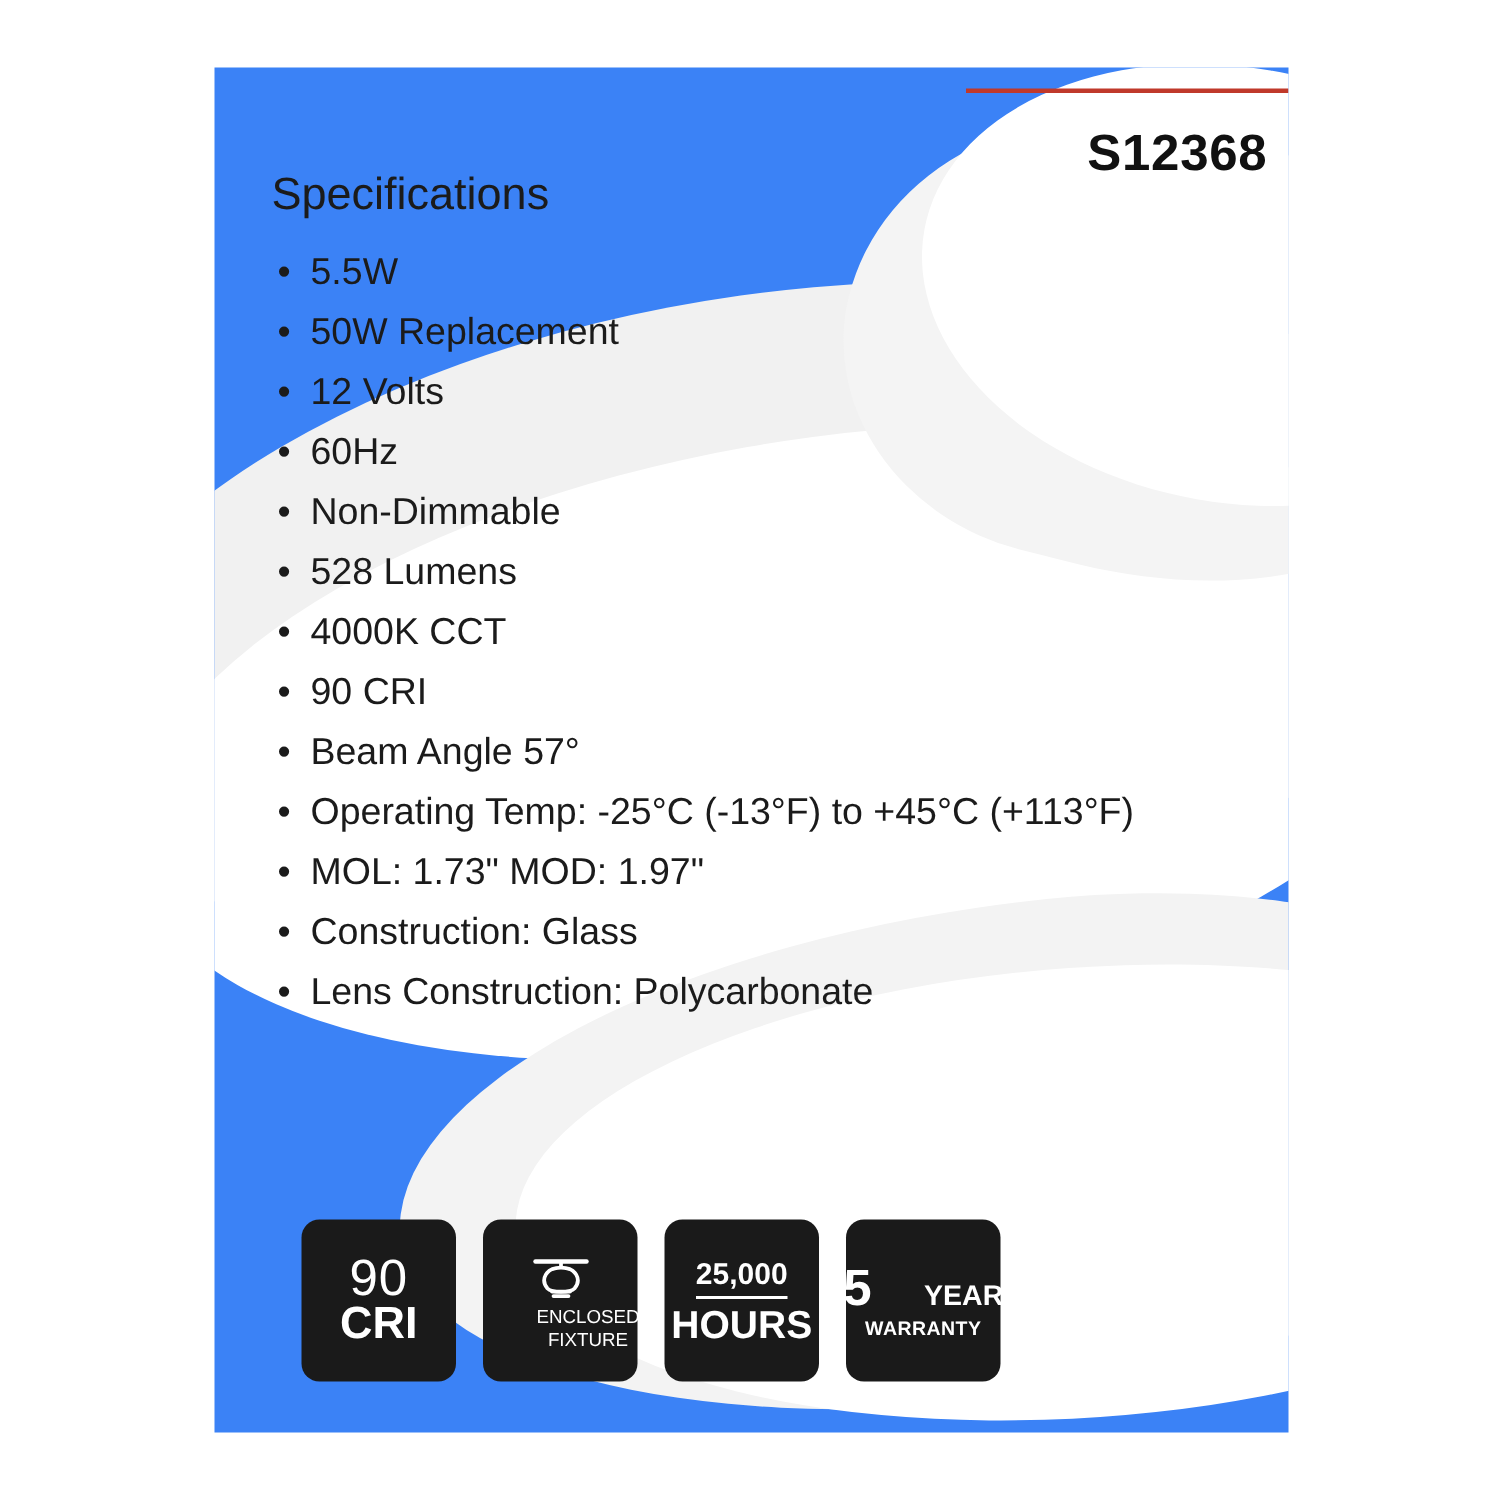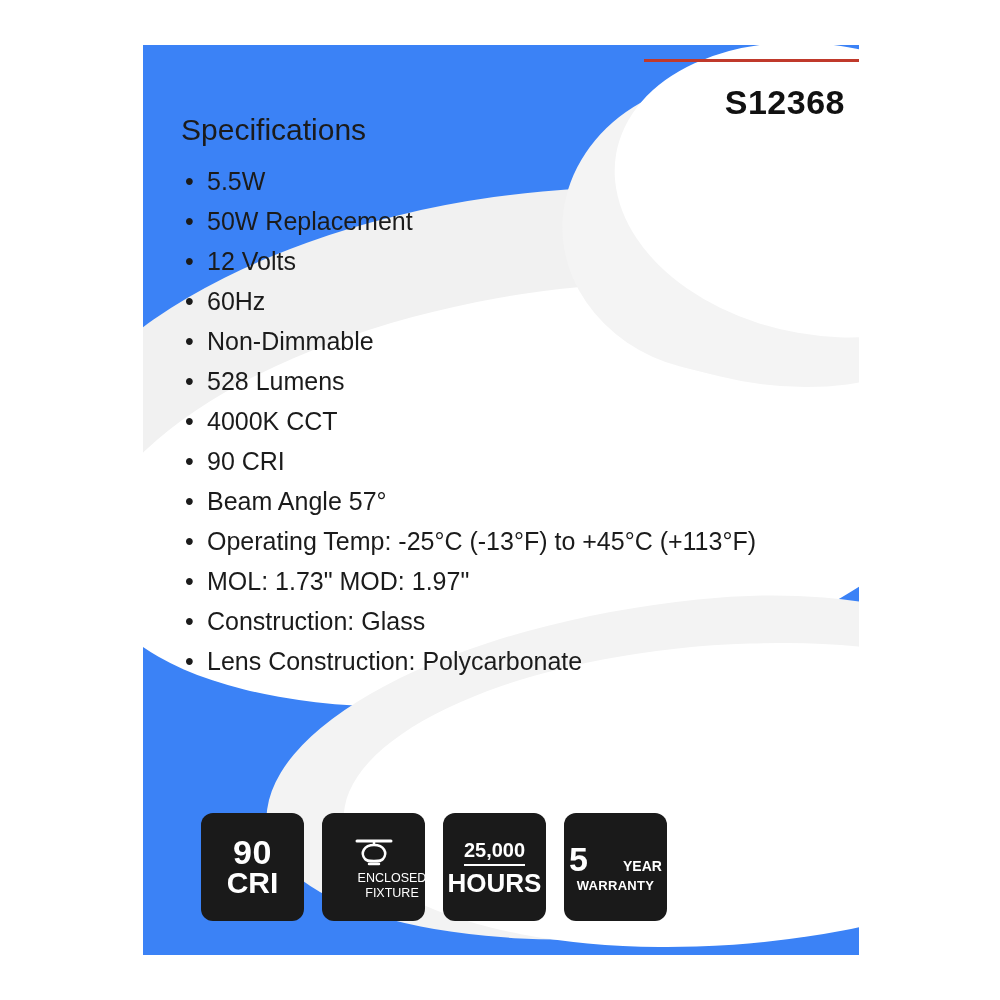--- a/index.html
+++ b/index.html
@@ -162,21 +162,21 @@
     flex-direction: column;
     align-items: center;
     justify-content: center;
     text-align: center;
     box-sizing: border-box;
     padding: 6px 4px;
   }
 
   .badge .big {
     font-size: 33px;
-    font-weight: bold;
+    font-weight: normal;
     line-height: 32px;
     letter-spacing: 0.5px;
   }
   .badge .mid {
     font-size: 27px;
     font-weight: bold;
     line-height: 30px;
   }
   .badge .small {
     font-size: 14px;
@@ -208,21 +208,21 @@
     line-height: 28px;
   }
 
   .badge.warranty .row {
     display: flex;
     align-items: baseline;
     justify-content: center;
     gap: 2px;
   }
   .badge.warranty .num { font-size: 34px; font-weight: bold; line-height: 34px;}
-  .badge.warranty .yr { font-size: 14px; font-weight: bold; line-height: 20px; margin-left: 33px;}
+  .badge.warranty .yr { font-size: 19px; font-weight: bold; line-height: 20px; margin-left: 33px;}
   .badge.warranty .warr { font-size: 13px; font-weight: bold; letter-spacing: 0.3px; margin-top: 2px;}
 
   .icon-svg { display:block; margin: 0 auto 4px auto; }
 </style>
 </head>
 <body>
 
 <div id="page">
 
   <div id="spec-card">

